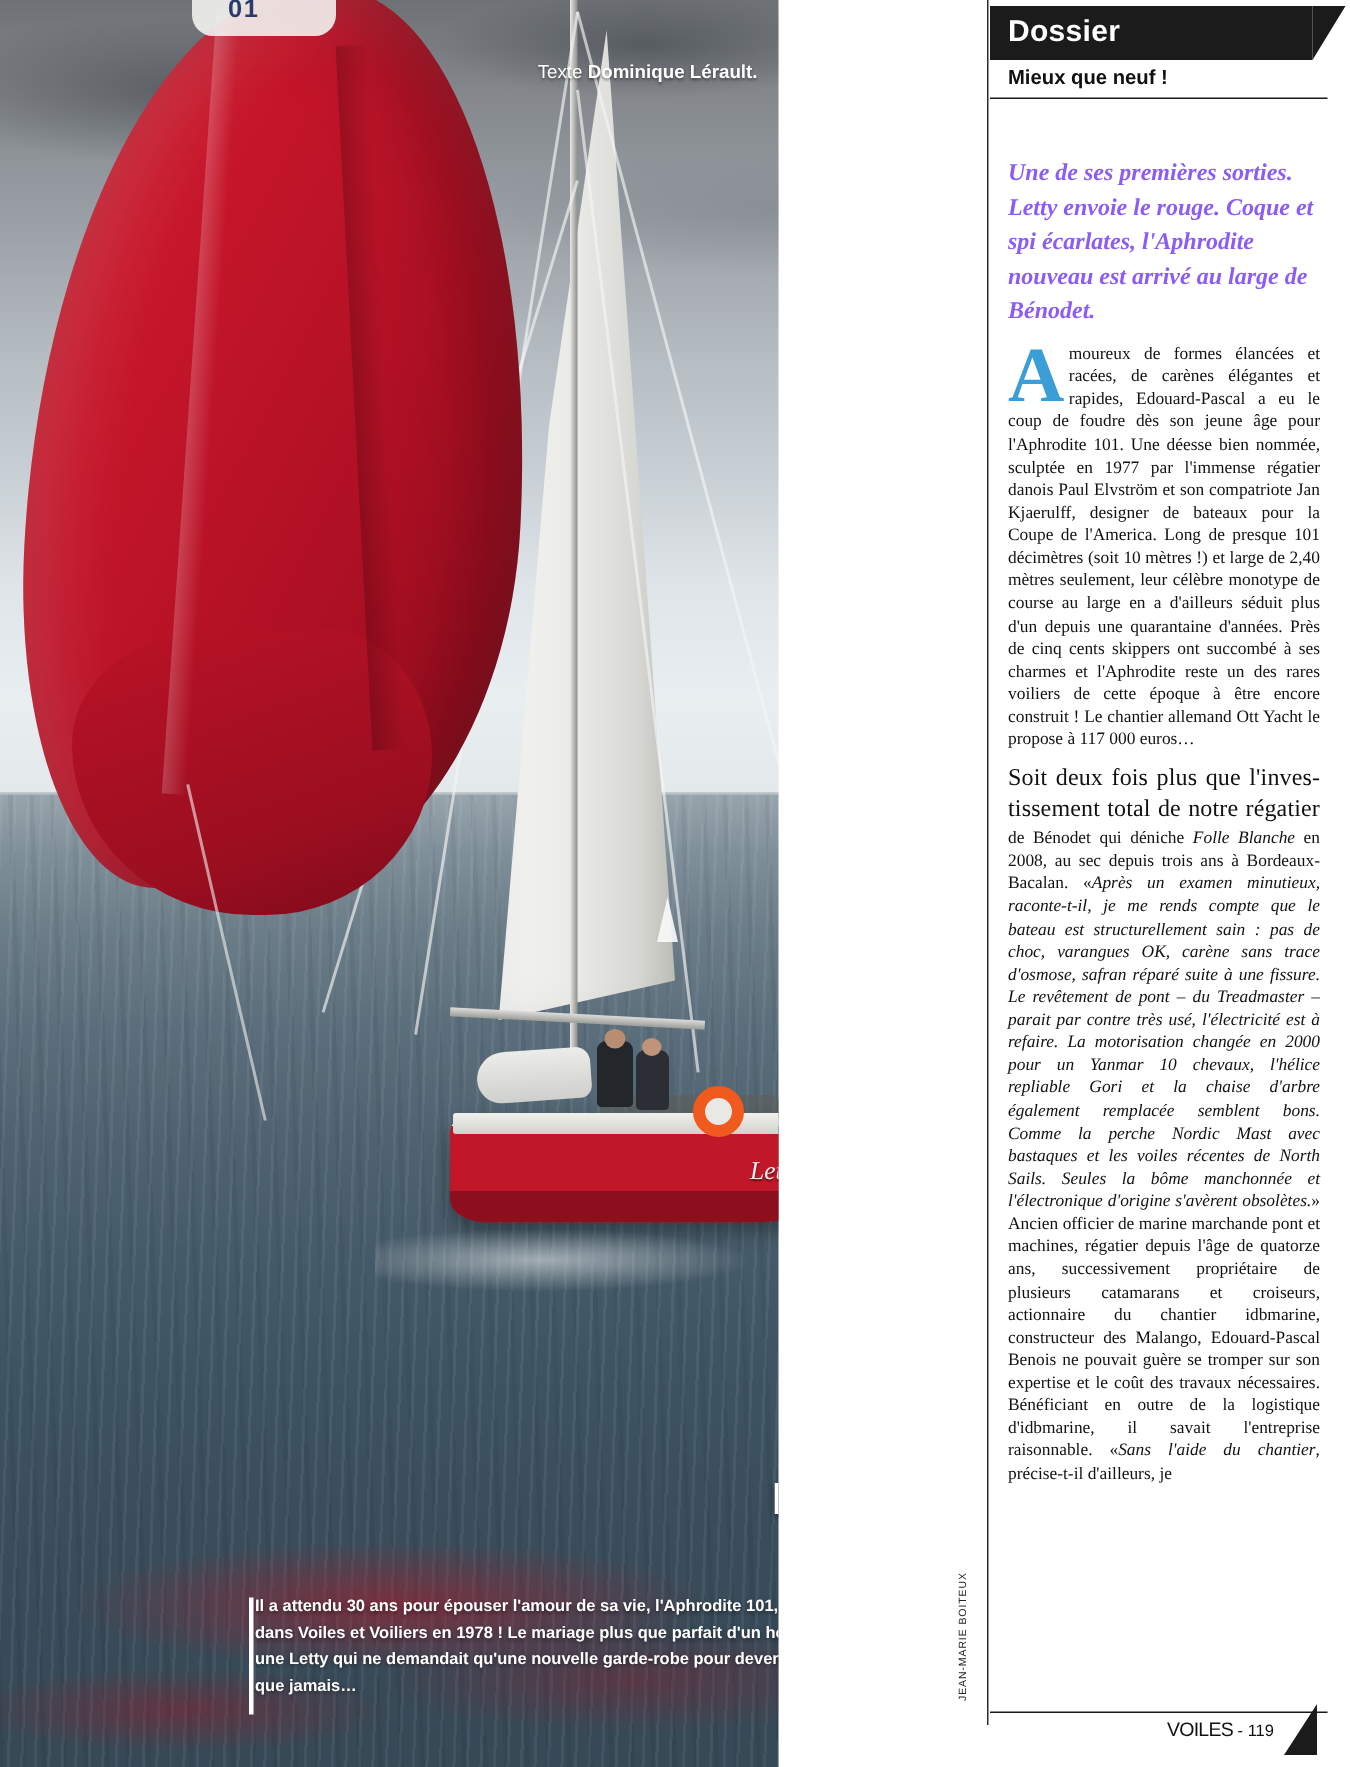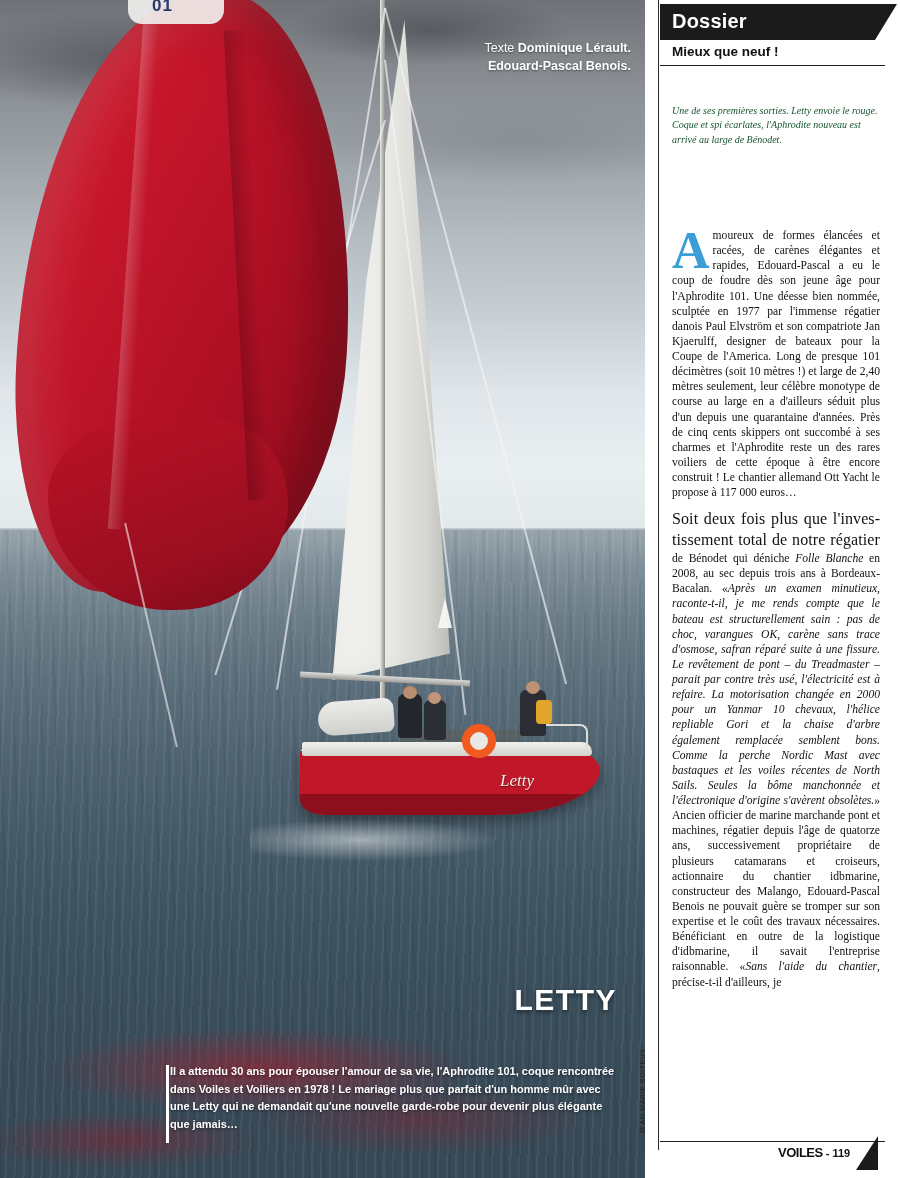--- a/index.html
+++ b/index.html
@@ -8,21 +8,21 @@
     background: #ffffff;
     font-family: "Liberation Serif", serif;
     overflow: hidden;
     position: relative;
   }
   .page { position: relative; width: 900px; height: 1178px; background: #fff; }
 
   
   .photo-col {
     position: absolute; left: 0; top: 0;
-    width: 645px; height: 1178px;
+    width: 519px; height: 1178px;
     overflow: hidden;
   }
   
   .sky {
     position: absolute; left:0; top:0; width:645px; height:530px;
     background: linear-gradient(to bottom,
       #6e7277 0%, #84888d 12%, #9aa0a6 28%,
       #b5bcc2 45%, #c9d0d5 60%, #dfe5e9 74%, #e9eef1 88%, #e3e8eb 100%);
   }
   .sky-clouds {
@@ -248,21 +248,21 @@
     border-bottom:1.5px solid #1b1b1b;
   }
   .sub-label {
     position:absolute; left:12px; top:44px;
     font-family:"Liberation Sans",sans-serif; font-size:13.5px;
     font-weight:bold; color:#111;
   }
   .photo-caption {
     position:absolute; left:12px; top:104px; width:210px;
     font-family:"Liberation Serif",serif; font-style:italic;
-    font-weight:normal; font-size:10px; line-height:1.44; color:#14532d;
+    font-weight:bold; font-size:16px; line-height:1.44; color:#8b5cf6;
   }
   .body-text {
     position:absolute; left:12px; top:228px; width:208px;
     font-family:"Liberation Serif",serif; font-size:11.6px;
     line-height:1.305; color:#111; text-align:justify;
   }
   .dropcap {
     float:left; font-family:"Liberation Serif",serif;
     font-size:52px; line-height:.82; font-weight:bold;
     color:#3b9ed6; margin:2px 3px 0 0;
@@ -272,21 +272,21 @@
     font-weight:normal; font-size:16px; letter-spacing:.1px;
   }
   .ital { font-style:italic; }
 
   .footer-rule {
     position:absolute; left:0; bottom:36px; width:225px; height:1.5px; background:#1b1b1b;
   }
   .folio {
     position:absolute; left:118px; bottom:18px;
     font-family:"Liberation Sans",sans-serif; font-size:11px;
-    font-weight:bold; color:#111;
+    font-weight:normal; color:#111;
   }
   .folio .vlogo { font-size:13px; letter-spacing:-.5px; }
   .corner-tri-bot {
     position:absolute; right:2px; bottom:8px; width:0; height:0;
     border-right:22px solid #1b1b1b; border-top:34px solid transparent;
   }
 </style>
 </head>
 <body>
 
@@ -333,21 +333,20 @@
       <div class="crew2h"></div>
       <div class="crew crew3"></div>
       <div class="crew3y"></div>
       <div class="crew3h"></div>
 
       <div class="boat-name">Letty</div>
     </div>
 
     <div class="photo-credit">
       <div><span class="thin">Texte </span>Dominique Lérault.</div>
-      <div>Edouard-Pascal Benois.</div>
     </div>
 
     <div class="headline-wrap">
       <div class="hl-row1">
         <div class="hl-letty">LETTY</div>
       </div>
     </div>
 
     <div class="chapeau">
       <span class="bar"></span>

